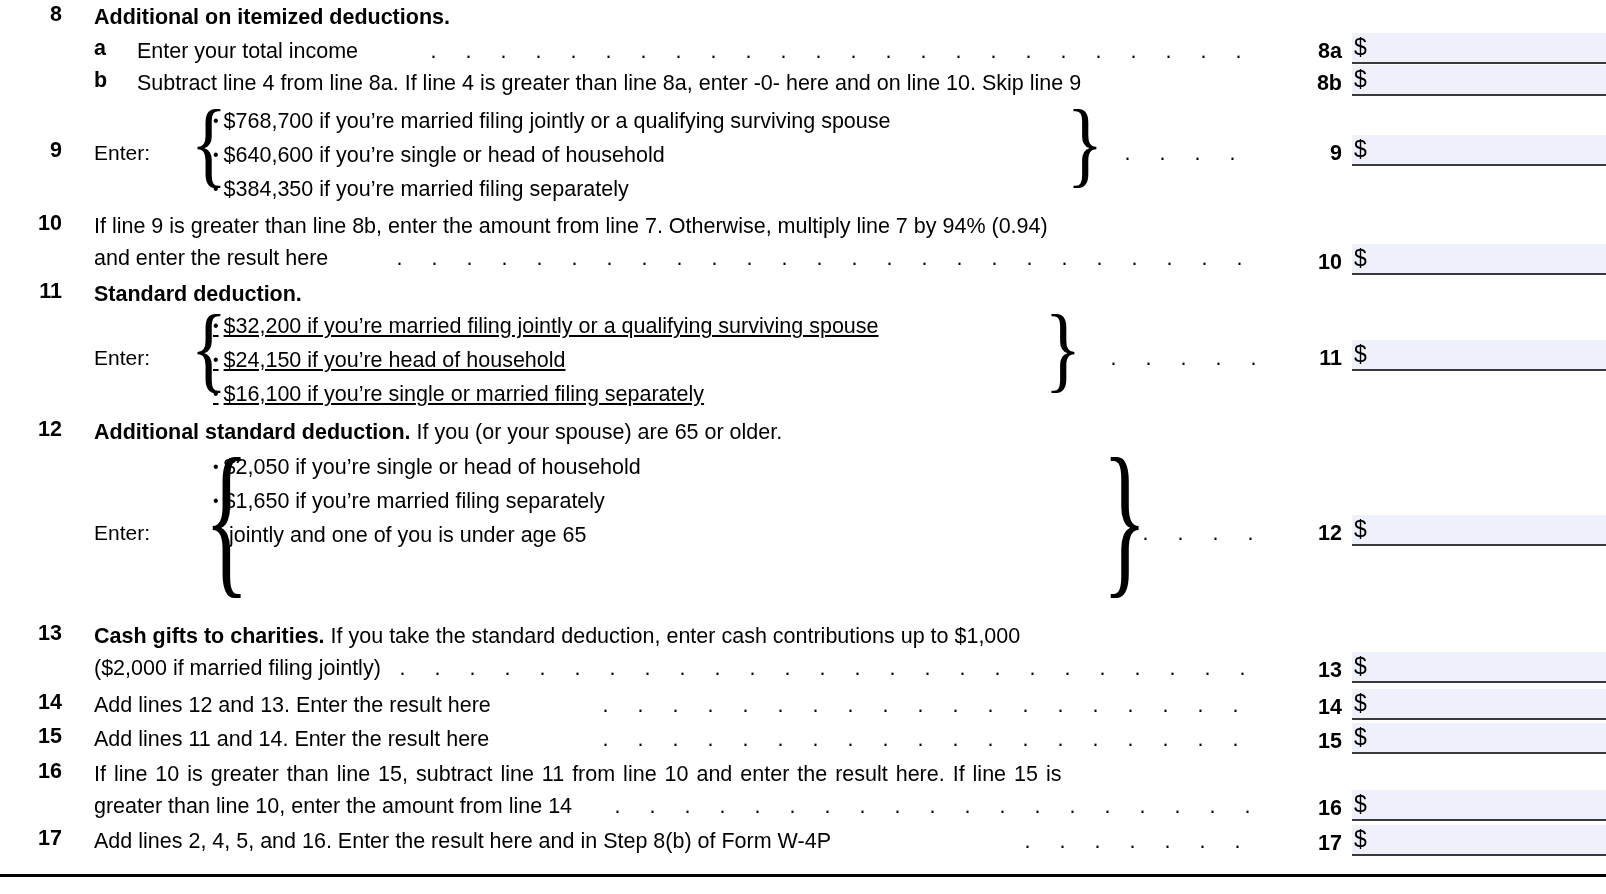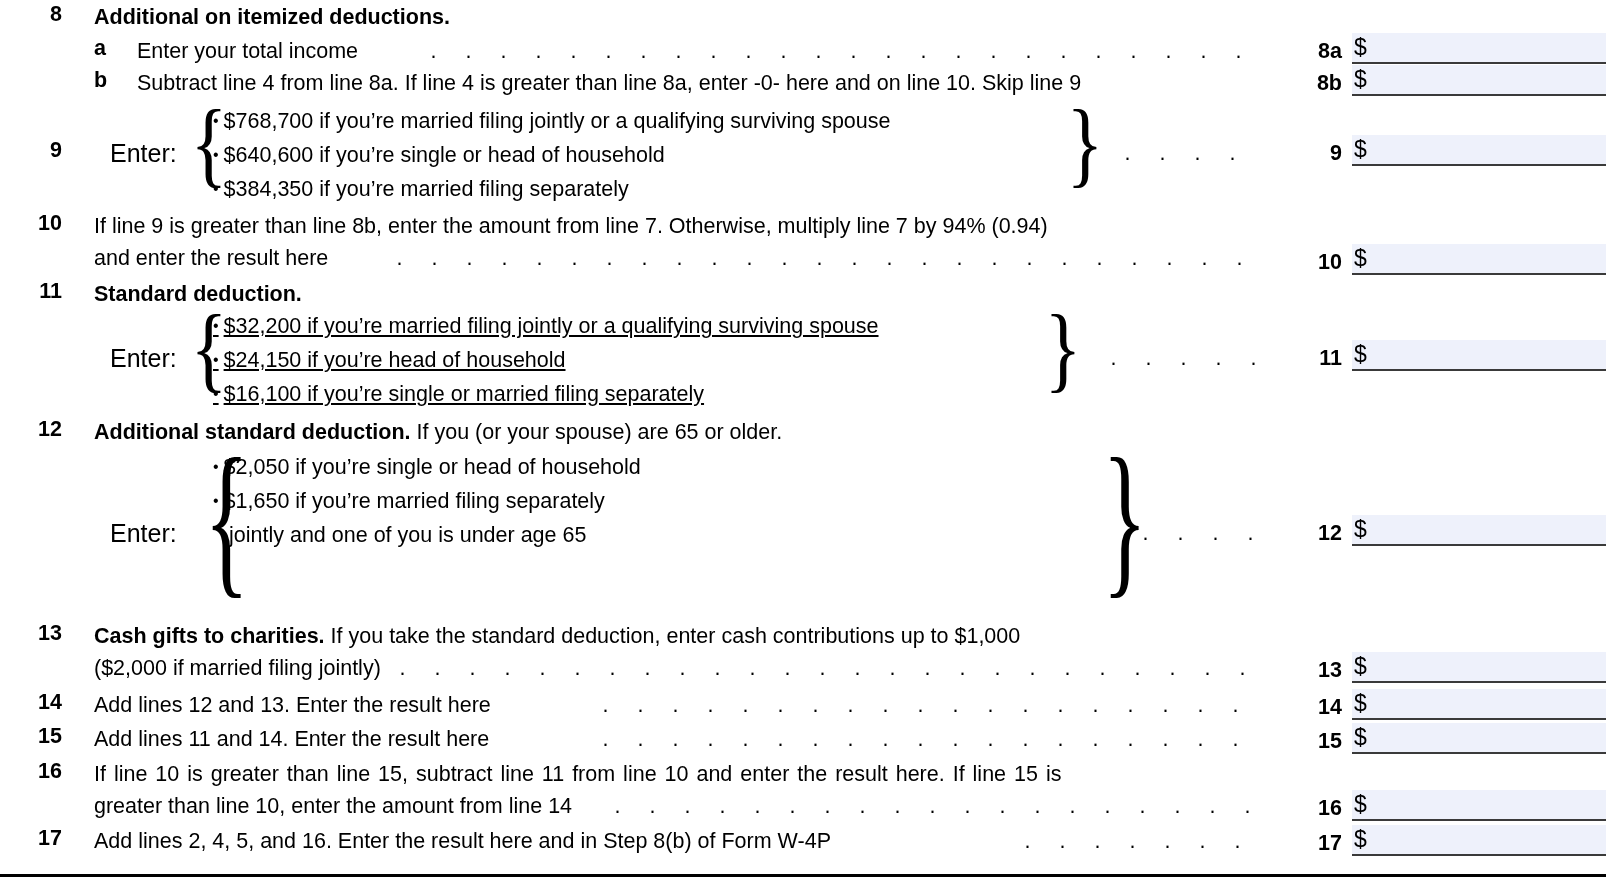--- a/index.html
+++ b/index.html
@@ -102,23 +102,22 @@
   .bulletlist { position: absolute; }
   .bullet {
     font-size: 21.5px;
     line-height: 34px;
     white-space: nowrap;
   }
   .bullet .dot { font-size: 16px; vertical-align: 2px; margin-right: 5px; }
 
   .enter {
     position: absolute;
-    font-size: 25px;
+    font-size: 21px;
     line-height: 30px;
-    margin-left: 16px;
   }
 
   .bottomrule {
     position: absolute;
     left: 0; width: 1606px;
     border-top: 3px solid #000;
   }
 </style>
 </head>
 <body>

